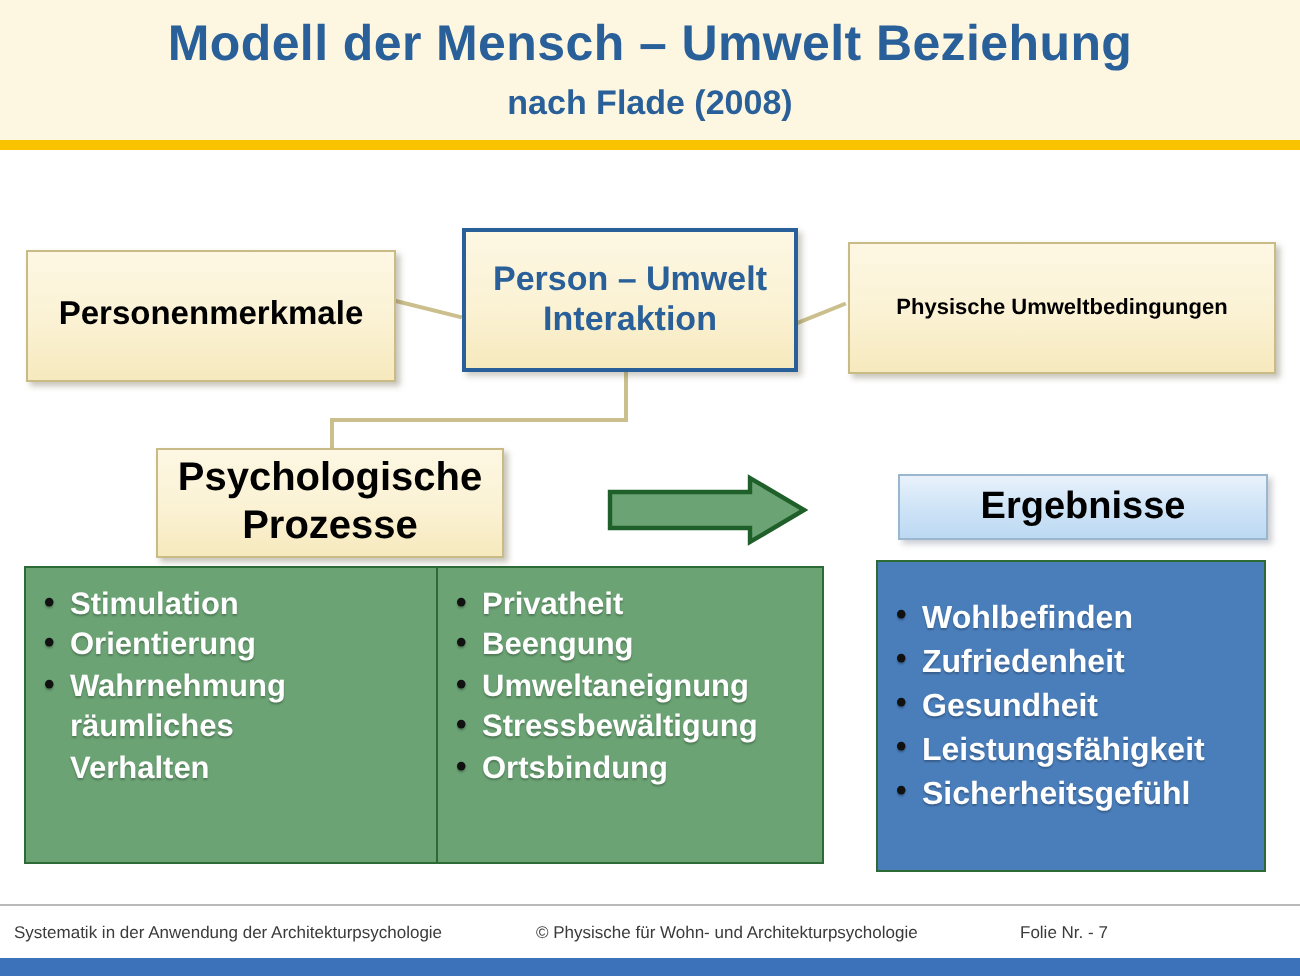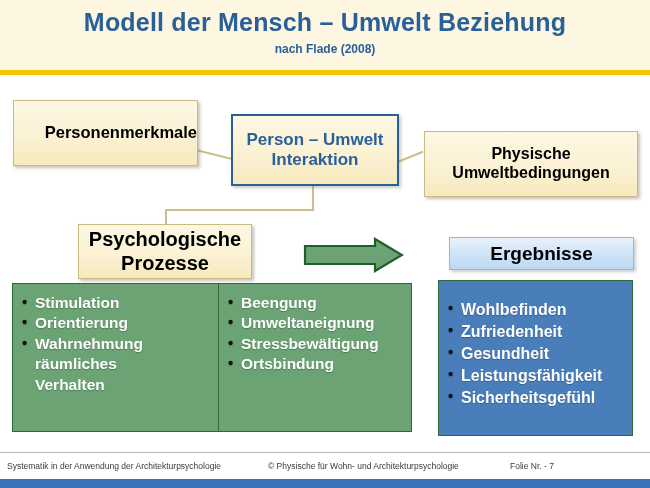--- a/index.html
+++ b/index.html
@@ -20,46 +20,46 @@
   .title{
     position:absolute;left:0;top:8px;width:650px;
     text-align:center;
     font-size:25px;font-weight:bold;color:#2a6099;
     letter-spacing:.2px;
     white-space:nowrap;
   }
   .subtitle{
     position:absolute;left:0;top:42px;width:650px;
     text-align:center;
-    font-size:12px;font-weight:bold;color:#2a6099;
+    font-size:17px;font-weight:bold;color:#2a6099;
   }
   .gold-rule{
     position:absolute;left:0;top:70px;width:650px;height:5px;
     background:#f9c300;
   }
 
   
   .cream-box{
     position:absolute;
     background:linear-gradient(180deg,#fdf7e3 0%,#fbf2d4 55%,#f6e9bd 100%);
     border:1px solid #c9bb86;
     box-shadow:2px 2px 3px rgba(90,80,50,.35);
     display:flex;align-items:center;justify-content:center;
     text-align:center;
     color:#000;font-weight:bold;
     line-height:1.18;
   }
-  #box-personenmerkmale{left:13px;top:100px;width:183px;height:64px;font-size:16.5px;justify-content:flex-end;}
+  #box-personenmerkmale{left:13px;top:125px;width:183px;height:64px;font-size:16.5px;}
   #box-interaktion{
     left:231px;top:114px;width:164px;height:68px;
     border:2px solid #2a6099;
     color:#2a6099;font-size:17px;
     box-shadow:2px 2px 3px rgba(90,80,50,.3);
   }
-  #box-physische{left:424px;top:131px;width:212px;height:64px;font-size:16px;}
+  #box-physische{left:424px;top:121px;width:212px;height:64px;font-size:11px;}
   #box-psychologische{left:78px;top:224px;width:172px;height:53px;font-size:20px;}
 
   
   .conn{position:absolute;background:#cbbf8d;}
   .conn-left{left:196px;top:149px;width:36px;height:1.6px;
     transform:rotate(14deg);transform-origin:left center;}
   .conn-right{left:395px;top:162px;width:30px;height:1.6px;
     transform:rotate(-22deg);transform-origin:left center;}
   .conn-down-v{left:312px;top:182px;width:1.6px;height:28px;}
   .conn-down-h{left:165px;top:209px;width:149px;height:1.6px;}
@@ -171,20 +171,21 @@
       <li>Stimulation</li>
       <li>Orientierung</li>
       <li>Wahrnehmung</li>
       <li class="cont">räumliches</li>
       <li class="cont">Verhalten</li>
     </ul>
   </div>
 
   <div class="list-box green" id="list-2">
     <ul>
+      <li>Privatheit</li>
       <li>Beengung</li>
       <li>Umweltaneignung</li>
       <li>Stressbewältigung</li>
       <li>Ortsbindung</li>
     </ul>
   </div>
 
   <div class="list-box blue" id="list-3">
     <ul>
       <li>Wohlbefinden</li>

